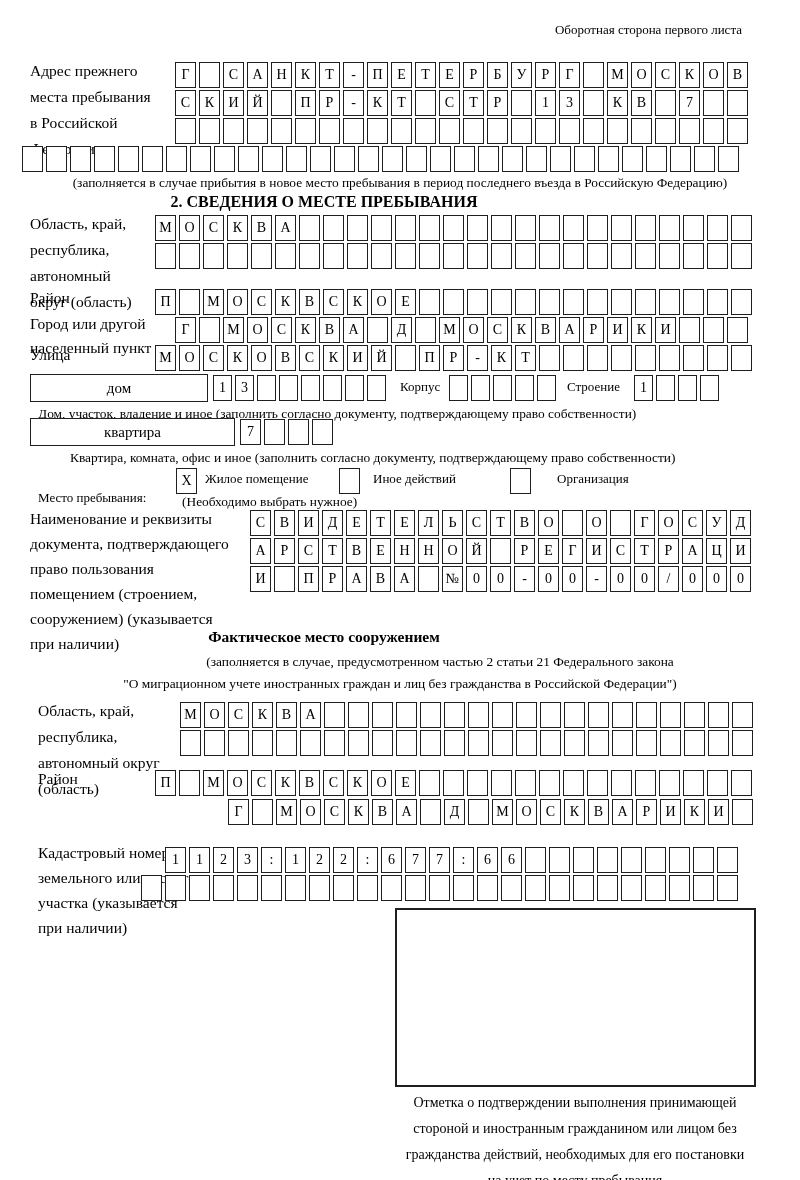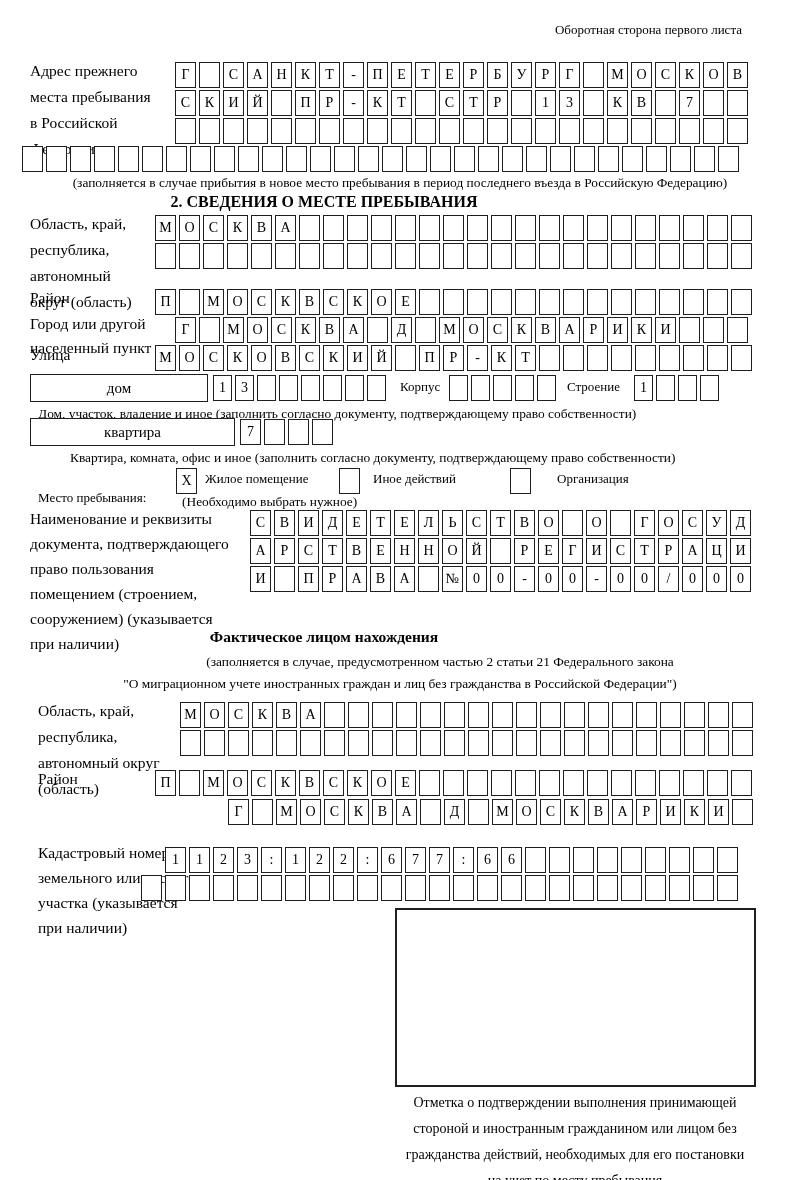--- a/index.html
+++ b/index.html
@@ -420,21 +420,21 @@
       <span class="cb">0</span>
       <span class="cb">-</span>
       <span class="cb">0</span>
       <span class="cb">0</span>
       <span class="cb">/</span>
       <span class="cb">0</span>
       <span class="cb">0</span>
       <span class="cb">0</span>
     </div>
 
-  <div class="abs hdr" style="top:628px;font-size:15.5px;">Фактическое лицом нахождения</div>
+  <div class="abs hdr" style="top:628px;font-size:15.5px;">Фактическое место сооружением</div>
   <div class="abs cap center" style="top:654px;padding-left:40px;">(заполняется в случае, предусмотренном частью 2 статьи 21 Федерального закона</div>
   <div class="abs cap center" style="top:676px;">"О миграционном учете иностранных граждан и лиц без гражданства в Российской Федерации")</div>
 
   <div class="abs lbl" style="left:38px;top:698px;">Область, край,
 республика,
 автономный округ
 (область)</div>
   <div class="boxrow" style="left:180px;top:702px;">
       <span class="cb">М</span>
       <span class="cb">О</span>

